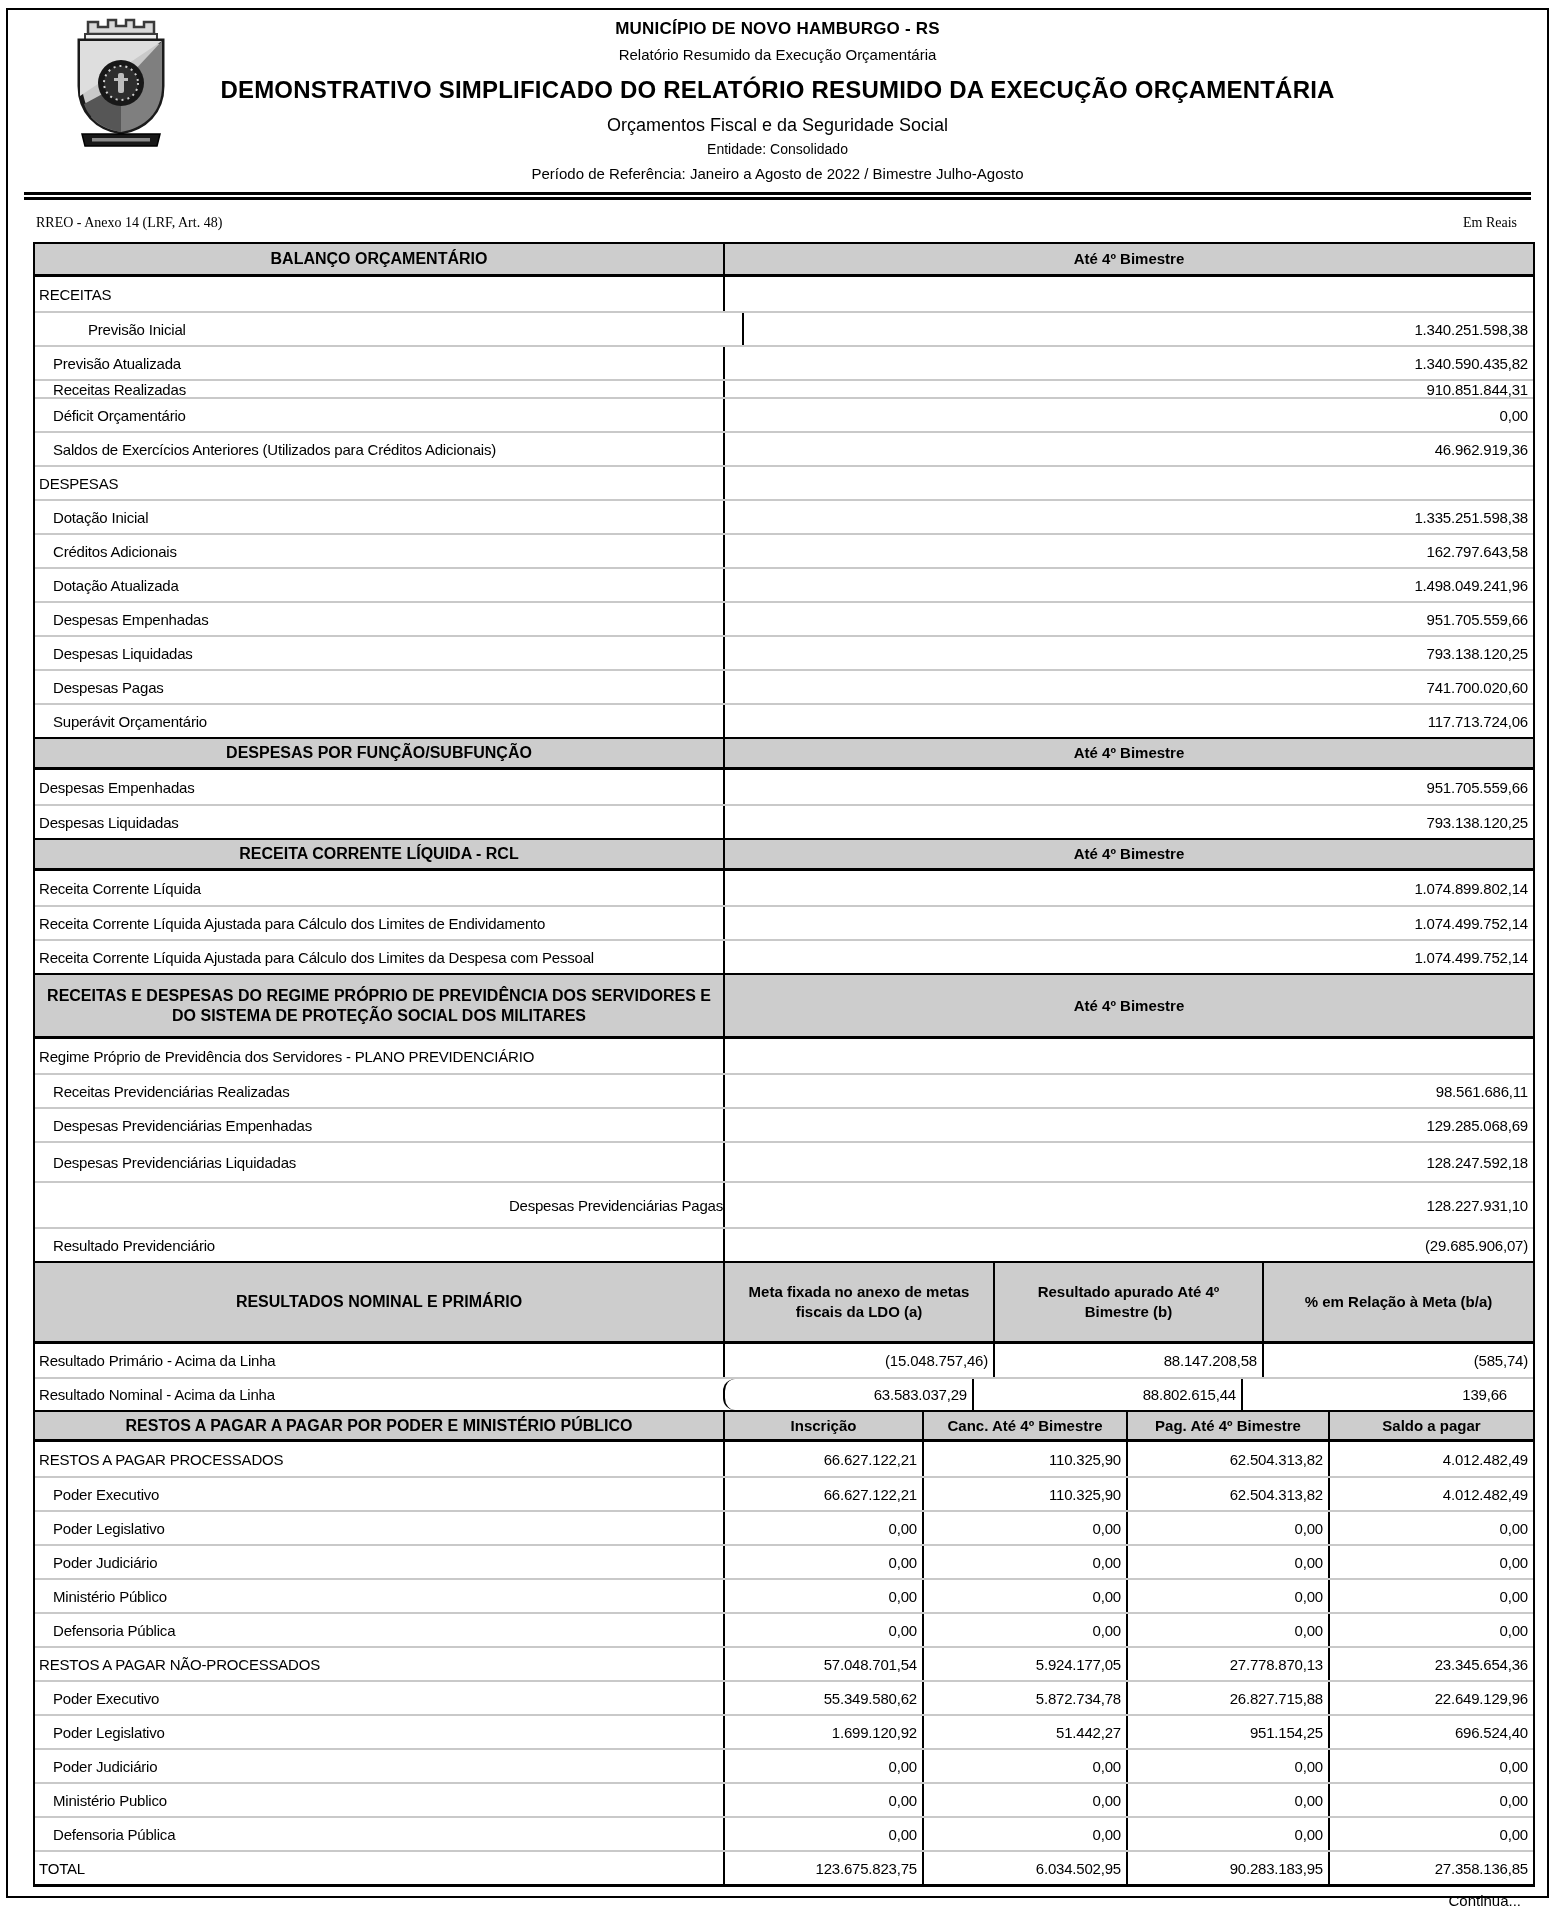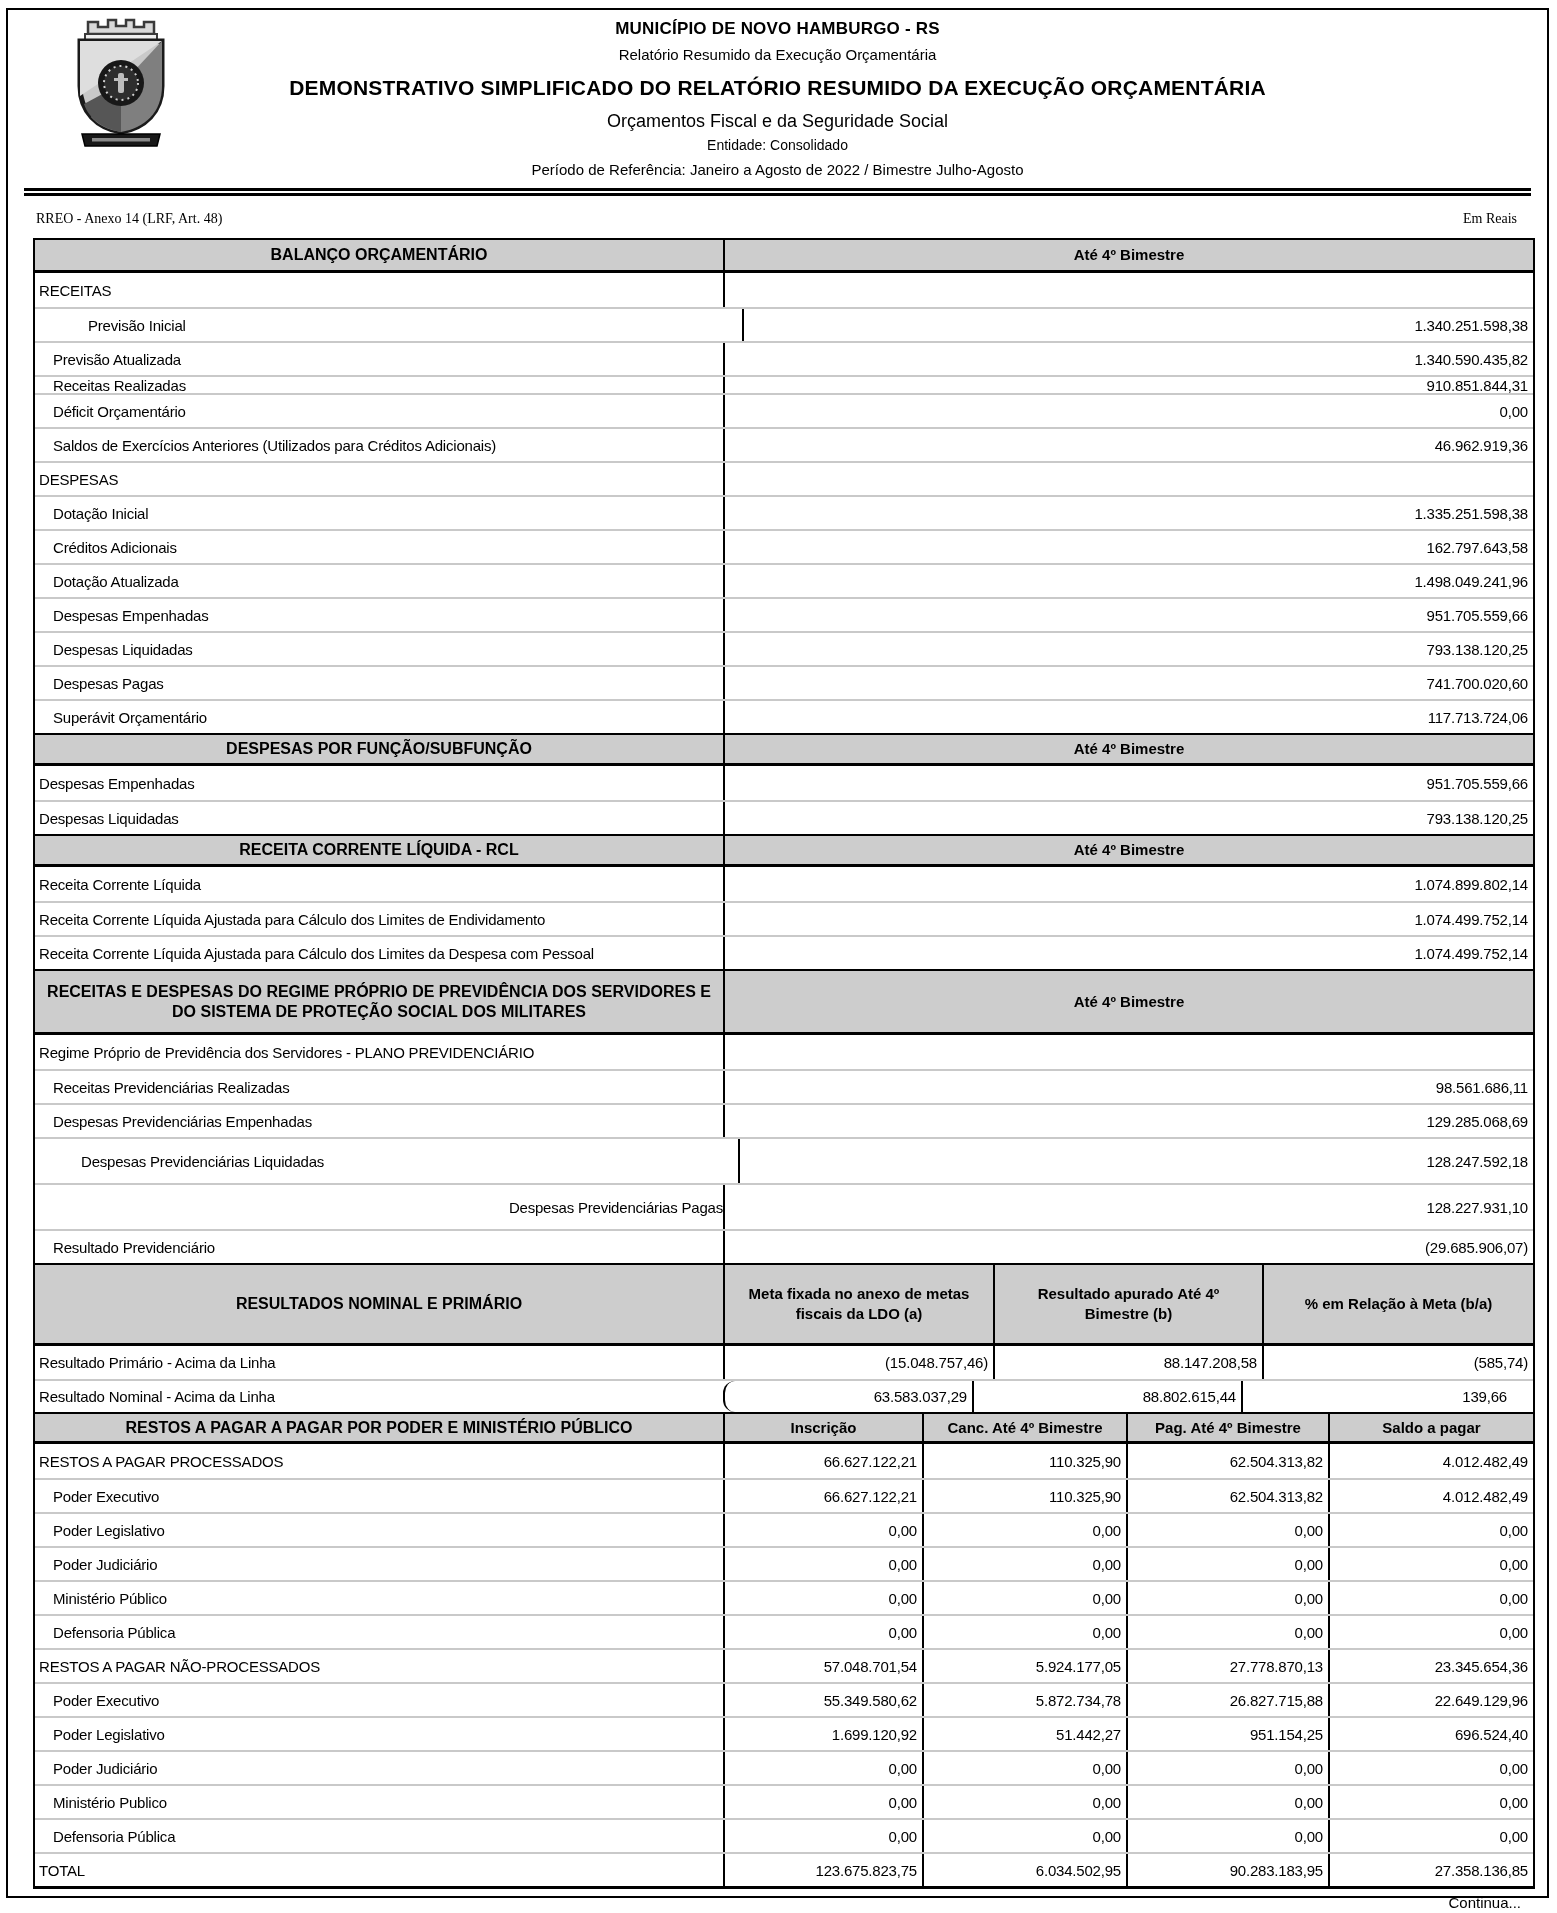--- a/index.html
+++ b/index.html
@@ -16,21 +16,21 @@
   }
   .frame{
     position:absolute;left:6px;top:8px;width:1543px;height:1890px;
     border:2px solid var(--ink);background:#fff;
   }
   
   .report-header{position:relative;padding-top:9px;text-align:center;}
   .logo{position:absolute;left:50px;top:4px;width:126px;height:134px;}
   .h-muni{font-size:17px;font-weight:bold;letter-spacing:.2px;}
   .h-report{font-size:15px;margin-top:7px;}
-  .h-title{font-size:21px;font-weight:bold;margin-top:13px;letter-spacing:.2px;}
+  .h-title{font-size:24px;font-weight:bold;margin-top:13px;letter-spacing:.2px;}
   .h-sub{font-size:18px;margin-top:11px;}
   .h-ent{font-size:14px;margin-top:5px;}
   .h-per{font-size:15px;margin-top:8px;}
   .double-rule{
     margin:10px 16px 0 16px;height:8px;
     border-top:3px solid var(--ink);border-bottom:3px solid var(--ink);
   }
   .meta-row{
     display:flex;justify-content:space-between;align-items:baseline;
     margin:15px 30px 11px 28px;
@@ -207,21 +207,21 @@
         <div class="val" style="width: 810px;"></div>
       </div>
       <div class="row" style="height: 34px;">
         <div class="lbl ind1">Receitas Previdenciárias Realizadas</div>
         <div class="val" style="width: 810px;">98.561.686,11</div>
       </div>
       <div class="row" style="height: 34px;">
         <div class="lbl ind1">Despesas Previdenciárias Empenhadas</div>
         <div class="val" style="width: 810px;">129.285.068,69</div>
       </div>
-      <div class="row" style="height: 46px; padding-left: 28px;">
+      <div class="row" style="height: 40px;">
         <div class="lbl ind1">Despesas Previdenciárias Liquidadas</div>
         <div class="val" style="width: 810px;">128.247.592,18</div>
       </div>
       <div class="row" style="height: 46px; text-align: right;">
         <div class="lbl ind1">Despesas Previdenciárias Pagas</div>
         <div class="val" style="width: 810px;">128.227.931,10</div>
       </div>
       <div class="row" style="height: 34px;">
         <div class="lbl ind1">Resultado Previdenciário</div>
         <div class="val" style="width: 810px;">(29.685.906,07)</div>

